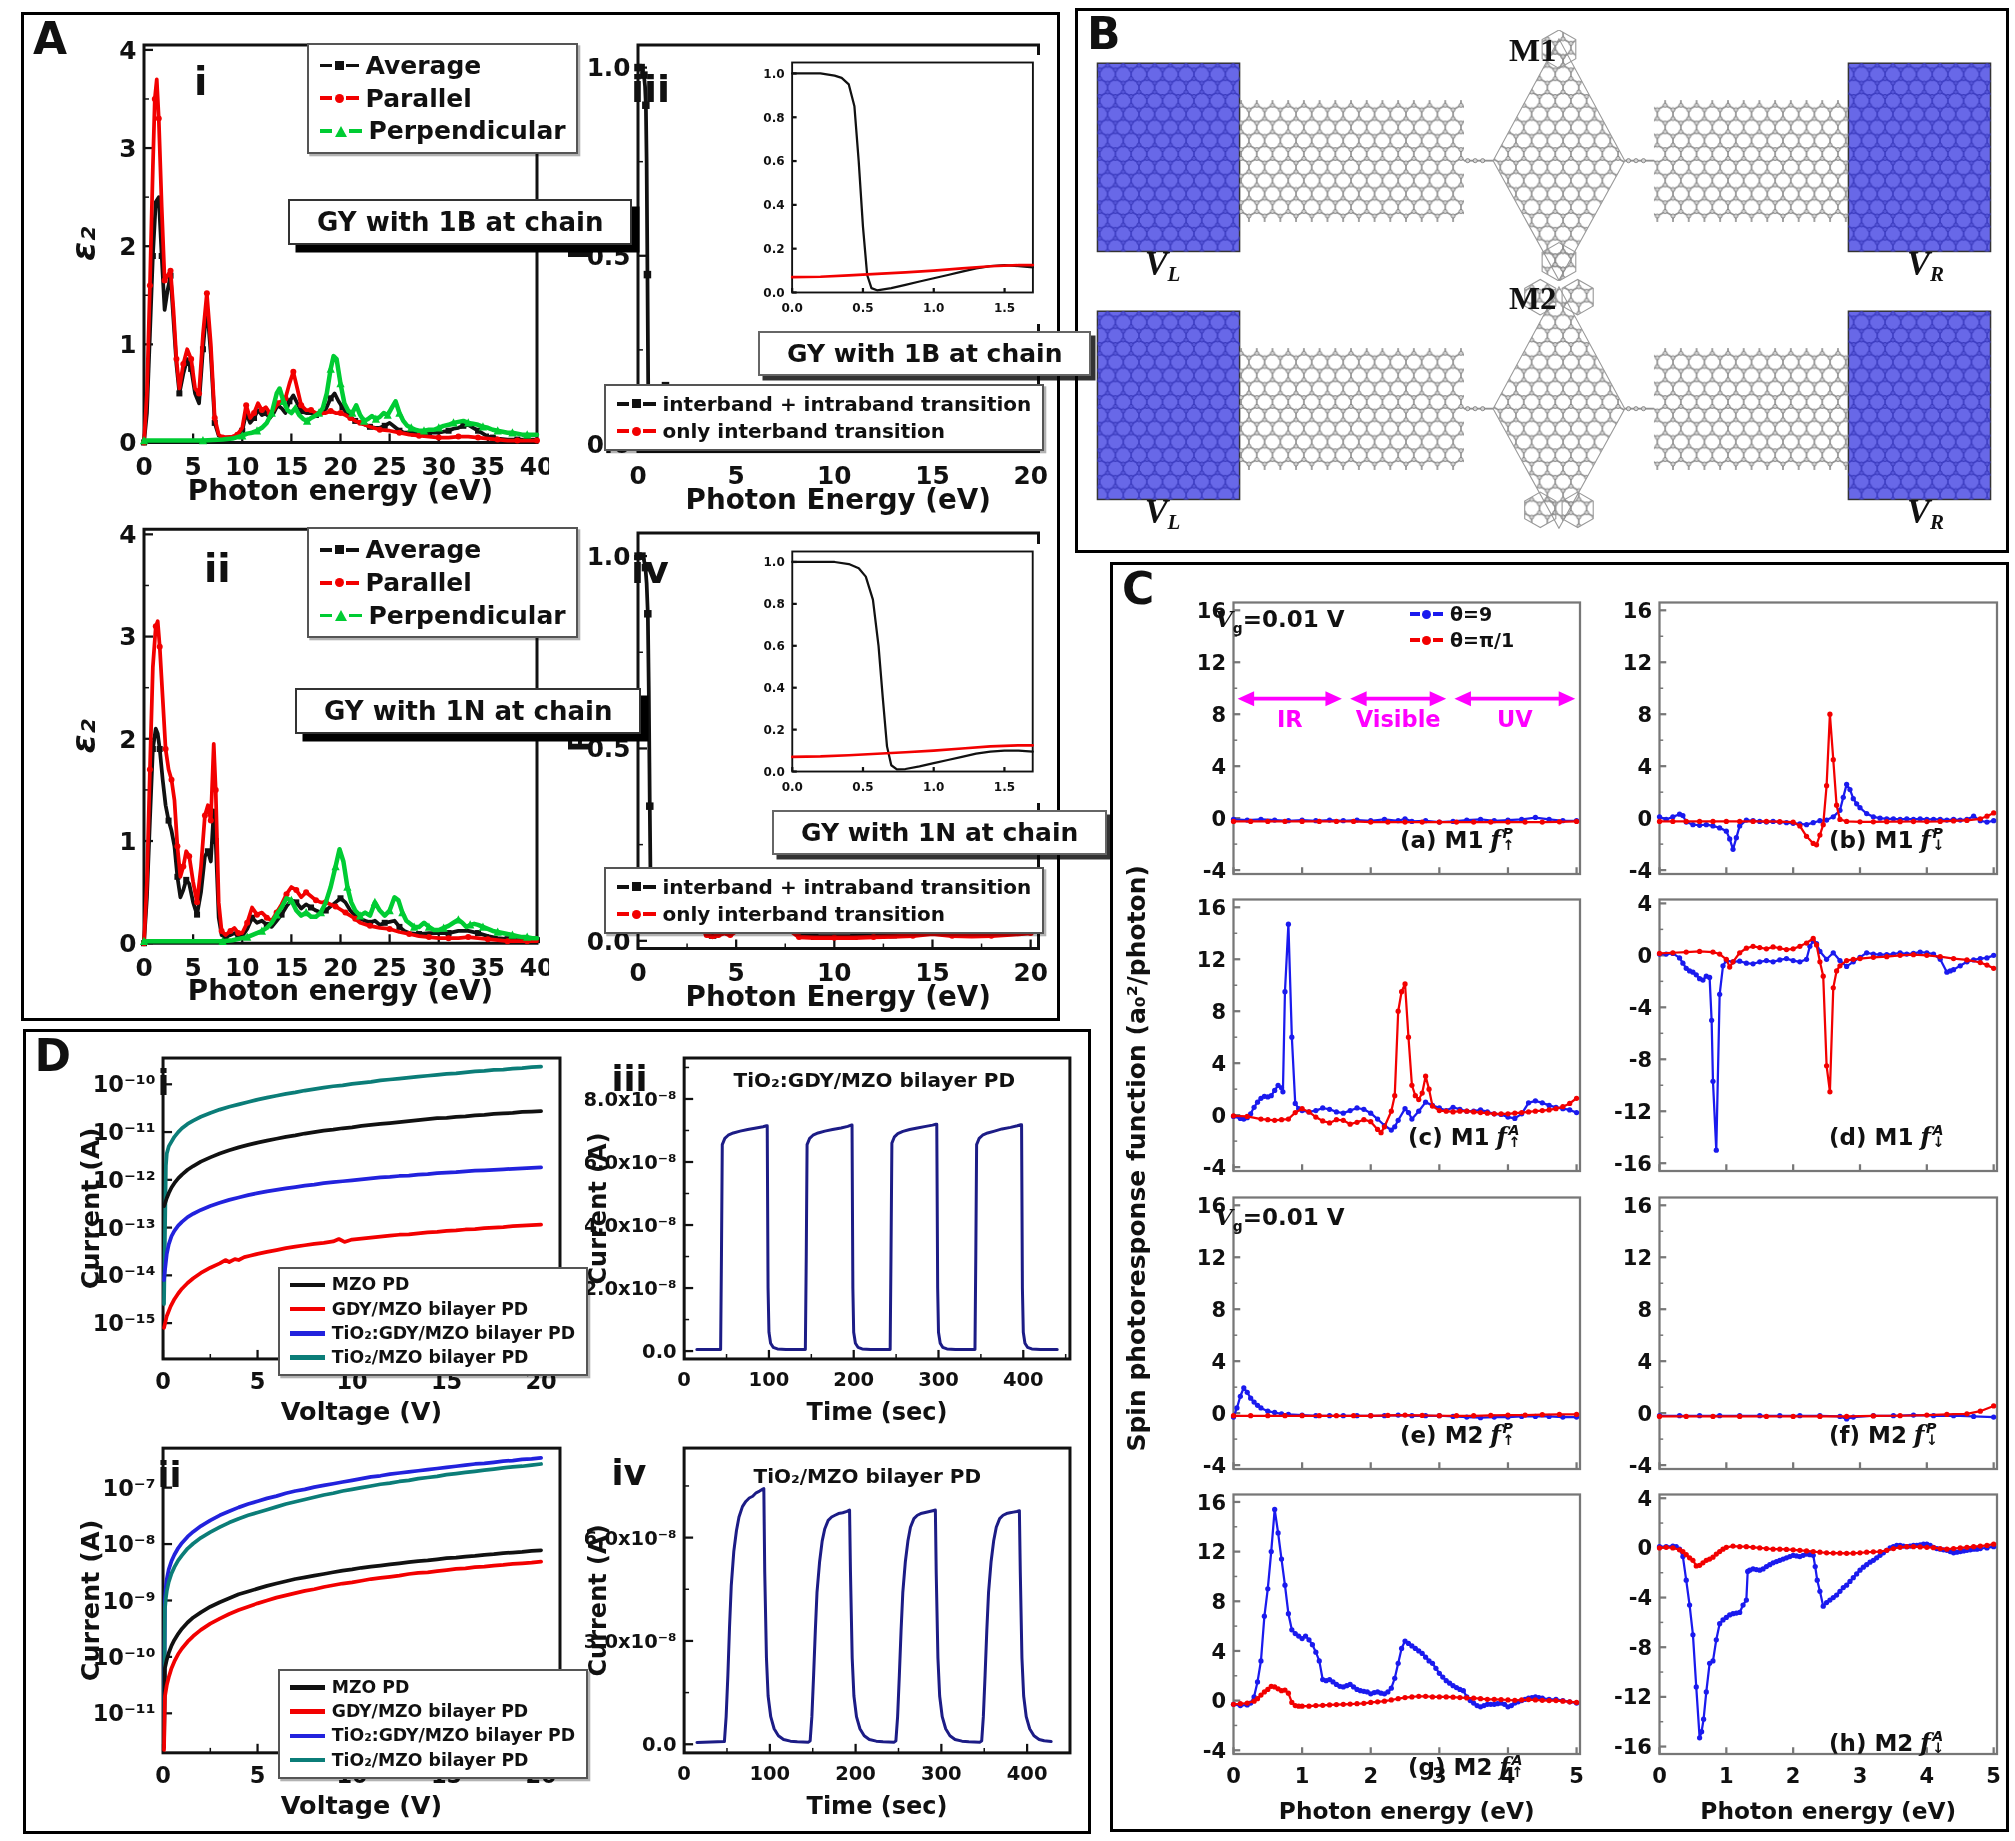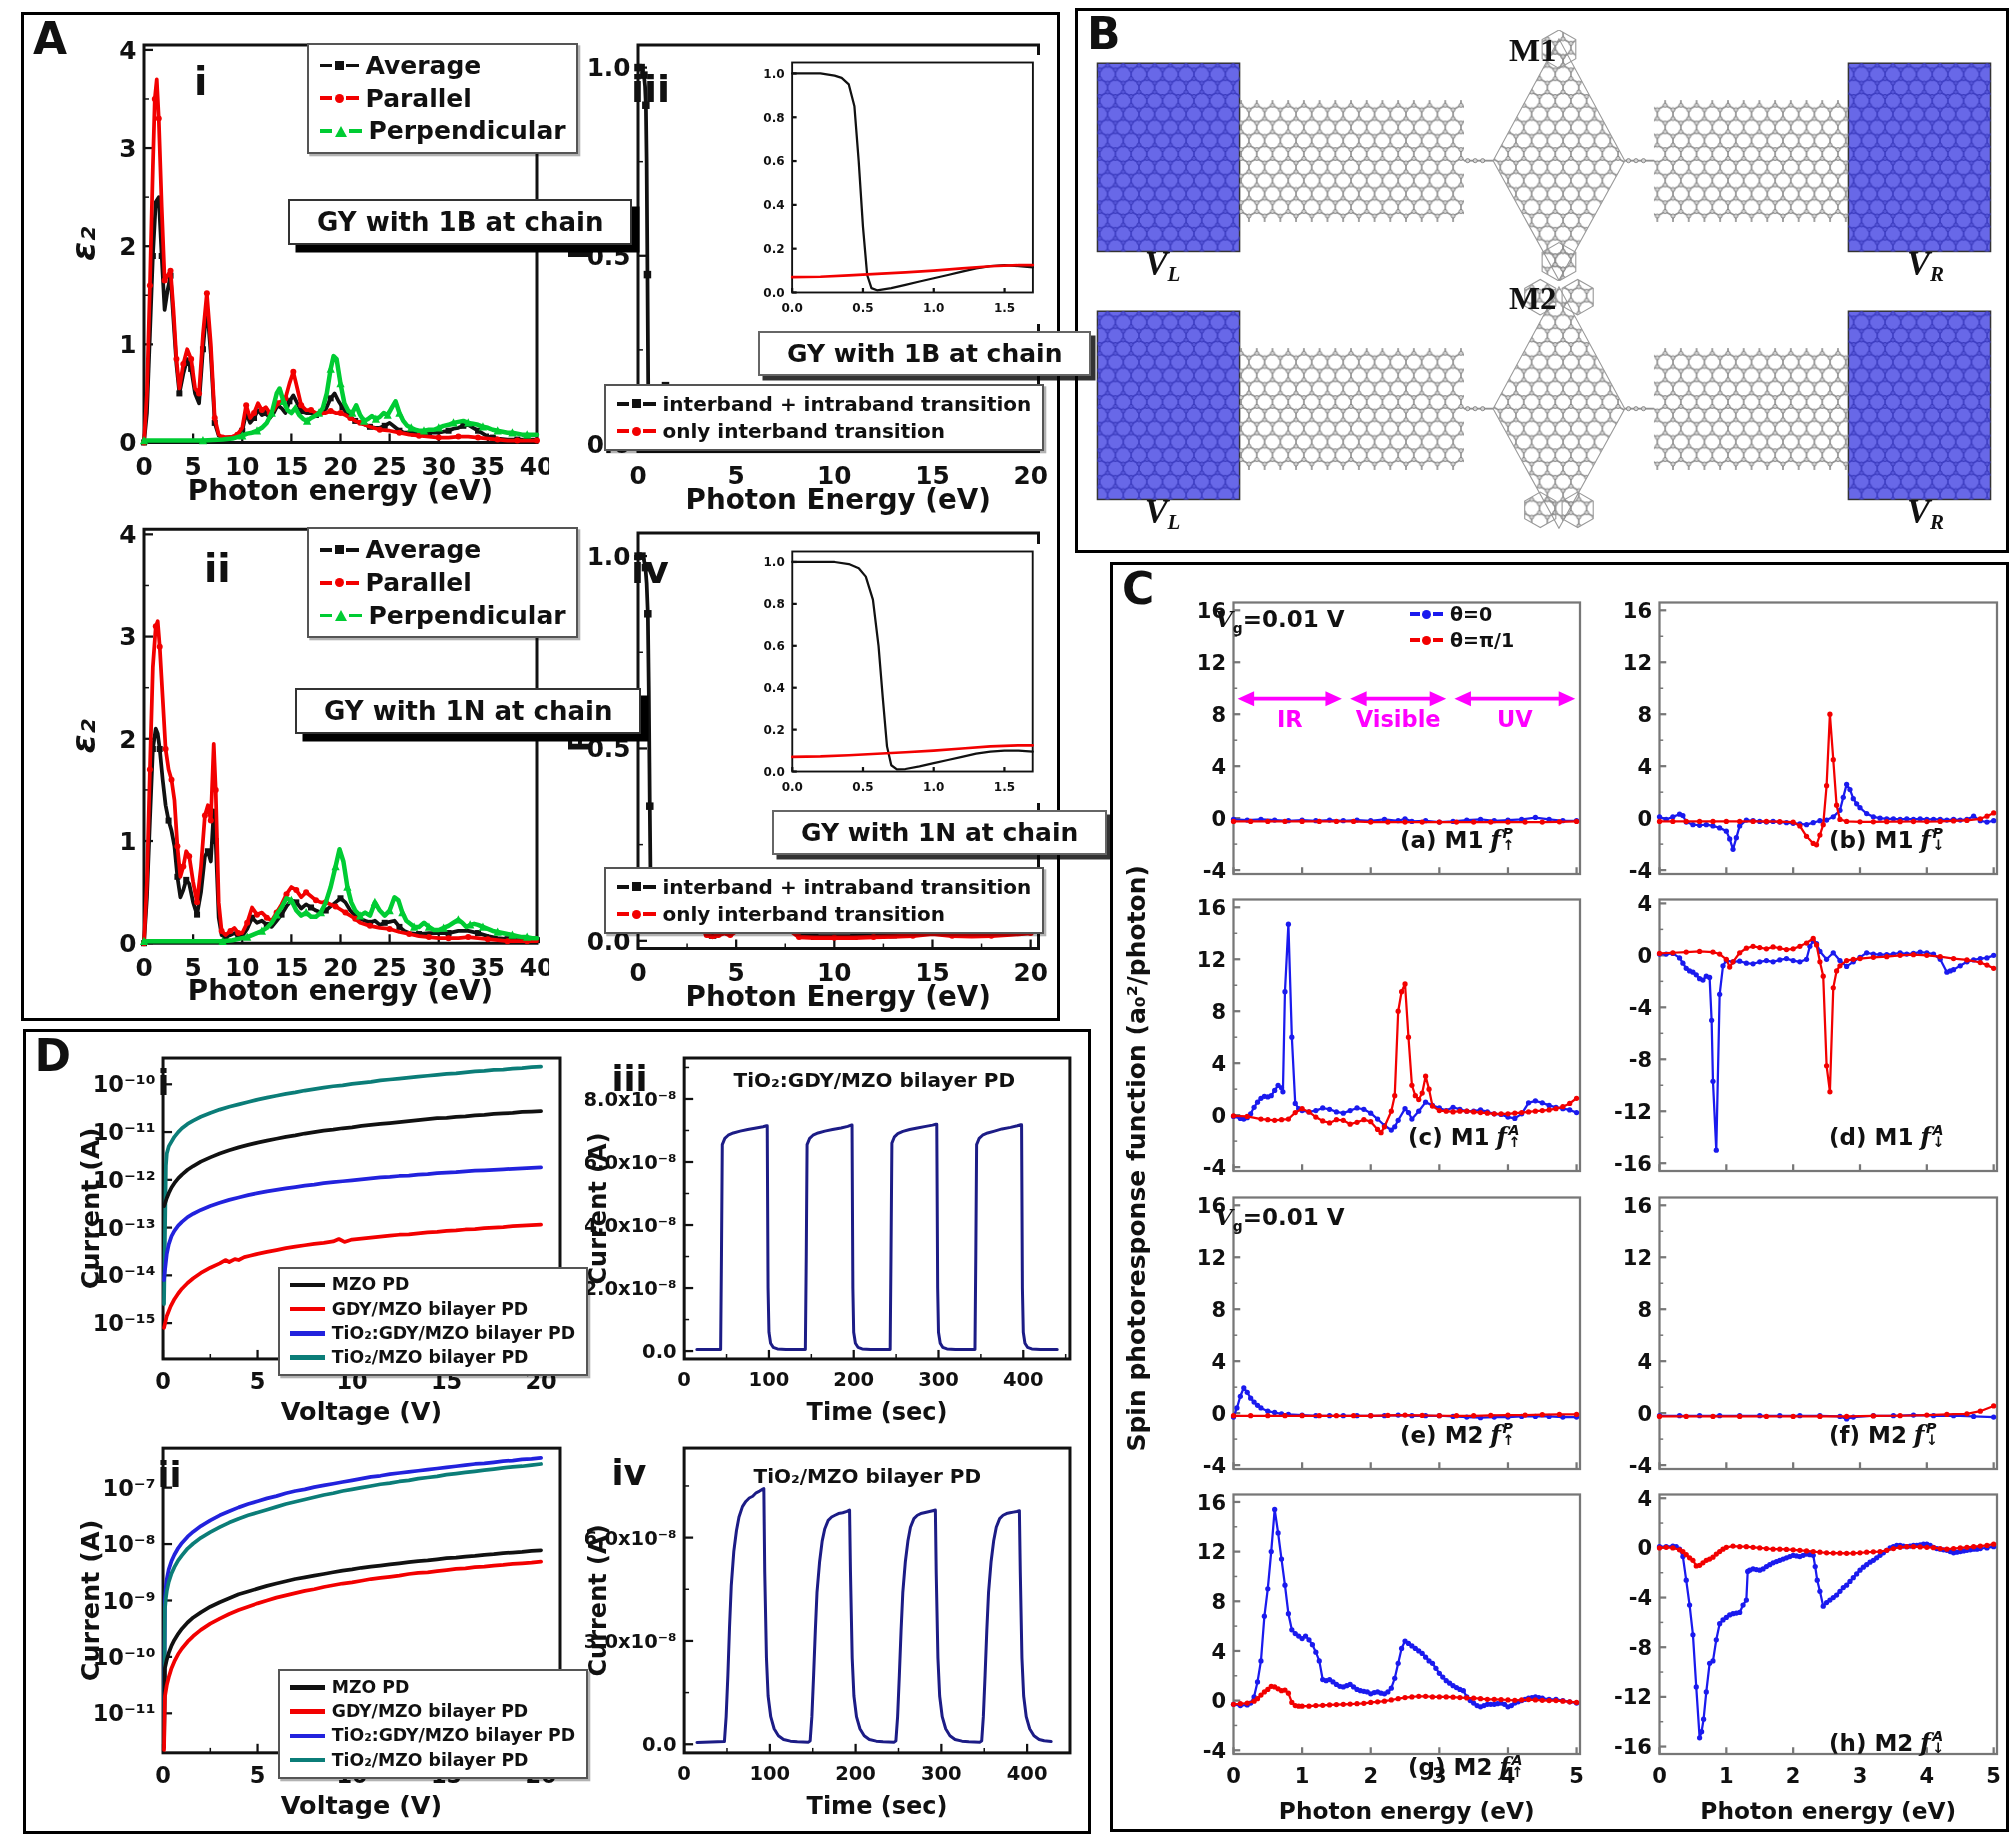--- a/index.html
+++ b/index.html
@@ -779,21 +779,21 @@
           <circle cx="439.94059405940595" cy="302.7177033492823" r="3.5" fill="#f20000"></circle>
           <circle cx="462.81188118811883" cy="302.7177033492823" r="3.5" fill="#f20000"></circle>
           <circle cx="485.6831683168317" cy="302.7177033492823" r="3.5" fill="#f20000"></circle>
           <circle cx="508.5544554455446" cy="302.37129186602874" r="3.5" fill="#f20000"></circle>
           <circle cx="531.4257425742574" cy="301.8516746411483" r="3.5" fill="#f20000"></circle>
         </svg><div class="note" style="position: absolute; left: 37px; top: 10.2px; font-size: 23px;"><i>V</i><sub>g</sub><span>=0.01 V</span></div><div class="lgd" style="position: absolute; left: 232px; top: 8.7px; font-size: 19px;">
           <div class="lgd-row">
             <span class="seg" style="width: 9.8px; background: rgb(26, 26, 238);"></span>
             <span class="mk mk-c" style="background: rgb(26, 26, 238);"></span>
             <span class="seg" style="width: 9.8px; background: rgb(26, 26, 238);"></span>
-            <span class="txt">θ=0</span>
+            <span class="txt">θ=9</span>
           </div>
           <div class="lgd-row">
             <span class="seg" style="width: 9.8px; background: rgb(242, 0, 0);"></span>
             <span class="mk mk-c" style="background: rgb(242, 0, 0);"></span>
             <span class="seg" style="width: 9.8px; background: rgb(242, 0, 0);"></span>
             <span class="txt">θ=π/1</span>
           </div>
         </div><div class="corner" style="position: absolute; left: 222px; top: 230px; font-size: 23px;">
           <span>(a) M1</span>
           <span class="f">f</span>

